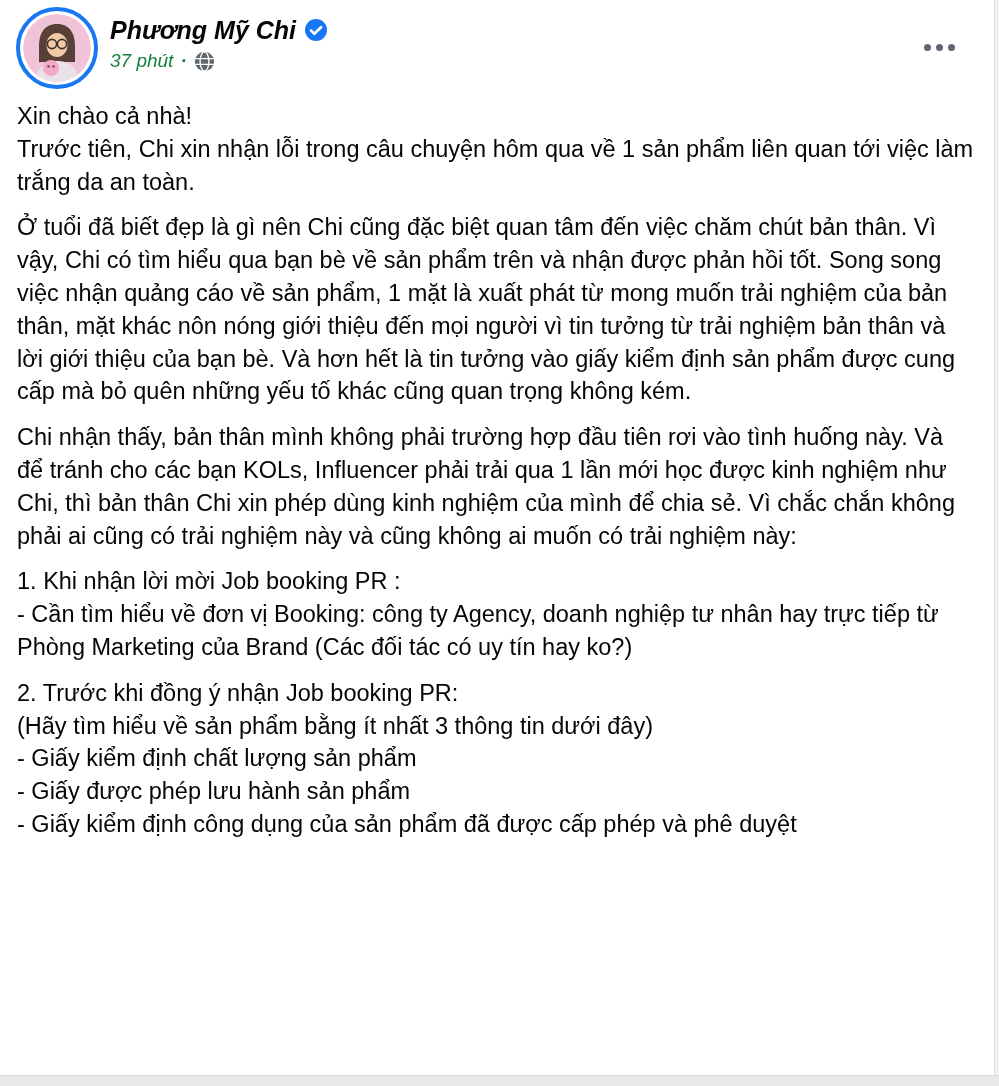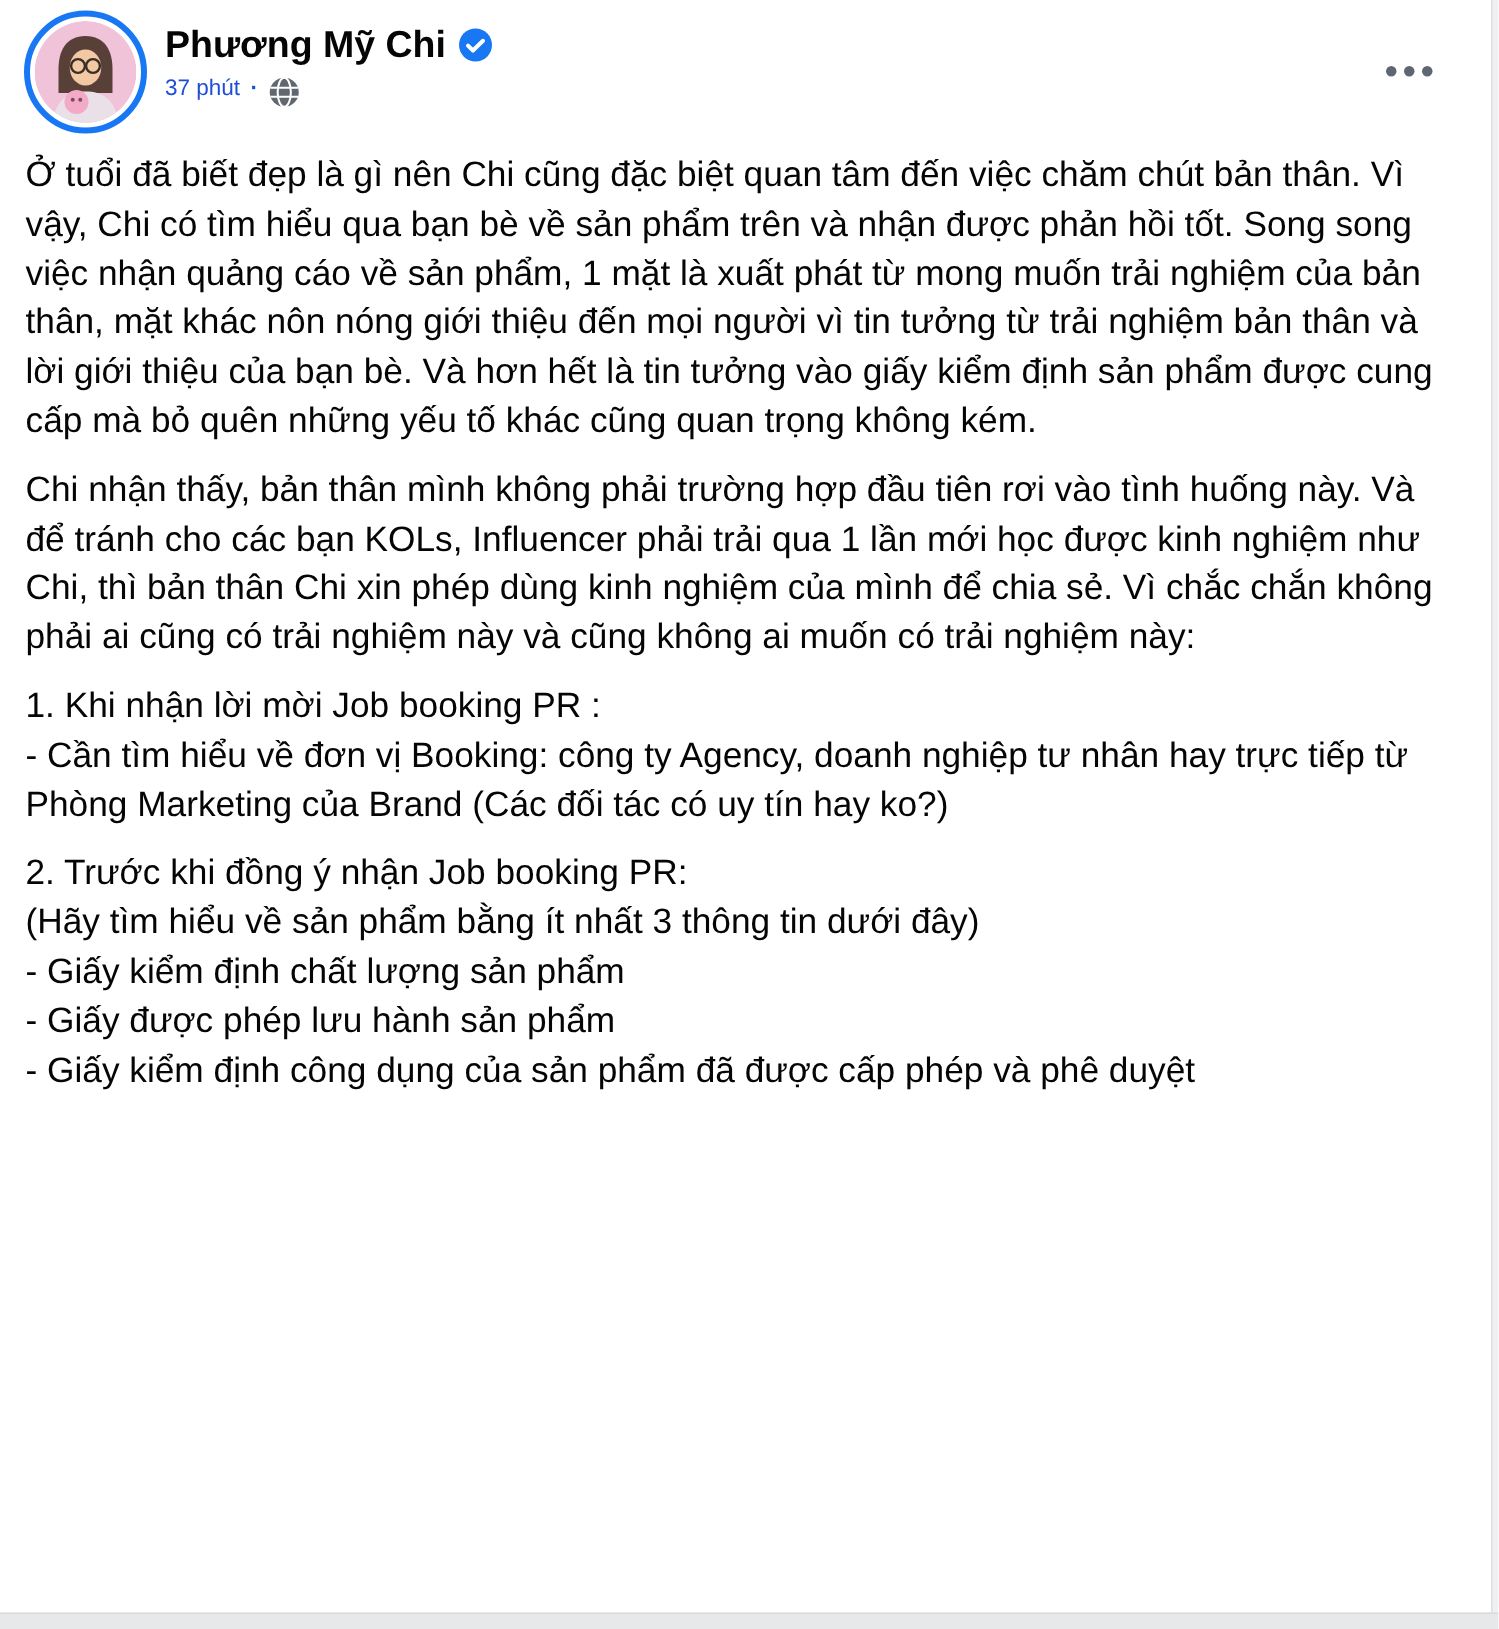--- a/index.html
+++ b/index.html
@@ -12,20 +12,21 @@
     color:#050505;
   }
   .page { width:999px; height:1086px; position:relative; background:#fff; }
 
   
   .post-header {
     display:flex;
     align-items:flex-start;
     padding:7px 16px 0 16px;
     position:relative;
+    font-style:italic;
   }
   .avatar-ring {
     width:82px; height:82px;
     border-radius:50%;
     border:4px solid #1877f2;
     background:#fff;
     display:flex; align-items:center; justify-content:center;
     flex:0 0 auto;
     cursor:pointer;
   }
@@ -41,22 +42,22 @@
     font-size:25px;
     font-weight:bold;
     color:#050505;
     line-height:1.15;
     cursor:pointer;
   }
   .verified { width:24px; height:24px; display:block; }
   .meta-row {
     display:flex; align-items:flex-start; gap:7px;
     margin-top:5px;
-    color:#1d4ed8;
-    font-size:15px;
+    color:#15803d;
+    font-size:19px;
   }
   .meta-row .sep { font-weight:bold; }
   .globe { width:21px; height:21px; display:block; margin-top:1px; }
   .more-button {
     position:absolute;
     right:36px; top:30px;
     width:48px; height:34px;
     background:transparent;
     border:none;
     display:flex; align-items:center; justify-content:center;
@@ -144,20 +145,21 @@
     </div>
 
     <button class="more-button" aria-label="More options">
       <span class="dot"></span>
       <span class="dot"></span>
       <span class="dot"></span>
     </button>
   </div>
 
   <div class="post-content" id="post-content">
+      <p>Xin chào cả nhà!<br>Trước tiên, Chi xin nhận lỗi trong câu chuyện hôm qua về  1 sản phẩm liên quan tới việc làm trắng da an toàn.</p>
       <p>Ở tuổi đã biết đẹp là gì nên Chi cũng đặc biệt quan tâm đến việc chăm chút bản thân. Vì vậy, Chi có tìm hiểu qua bạn bè về sản phẩm trên và nhận được phản hồi tốt. Song song việc nhận quảng cáo về sản phẩm, 1 mặt là xuất phát từ mong muốn trải nghiệm của bản thân, mặt khác nôn nóng giới thiệu đến mọi người vì tin tưởng từ trải nghiệm bản thân và lời giới thiệu của bạn bè. Và hơn hết là tin tưởng vào giấy kiểm định sản phẩm được cung cấp mà bỏ quên những yếu tố khác cũng quan trọng không kém.</p>
       <p>Chi nhận thấy, bản thân mình không phải trường hợp đầu tiên rơi vào tình huống này. Và để tránh cho các bạn KOLs, Influencer phải trải qua 1 lần mới học được kinh nghiệm như Chi, thì bản thân Chi xin phép dùng kinh nghiệm của mình để chia sẻ. Vì chắc chắn không phải ai cũng có trải nghiệm này và cũng không ai muốn có trải nghiệm này:</p>
       <p>1.  Khi nhận lời mời Job booking PR :<br>- Cần tìm hiểu về đơn vị Booking: công ty Agency, doanh nghiệp tư nhân hay trực tiếp từ Phòng Marketing của Brand (Các đối tác có uy tín hay ko?)</p>
       <p>2. Trước khi đồng ý nhận Job booking PR:<br>(Hãy tìm hiểu về sản phẩm bằng ít nhất 3 thông tin dưới đây)<br>- Giấy kiểm định chất lượng sản phẩm<br>- Giấy được phép lưu hành sản phẩm<br>- Giấy kiểm định công dụng của sản phẩm đã được cấp phép và phê duyệt</p>
     </div>
 
   <div class="right-edge"></div>
   <div class="bottom-strip"></div>
 
 </div>

